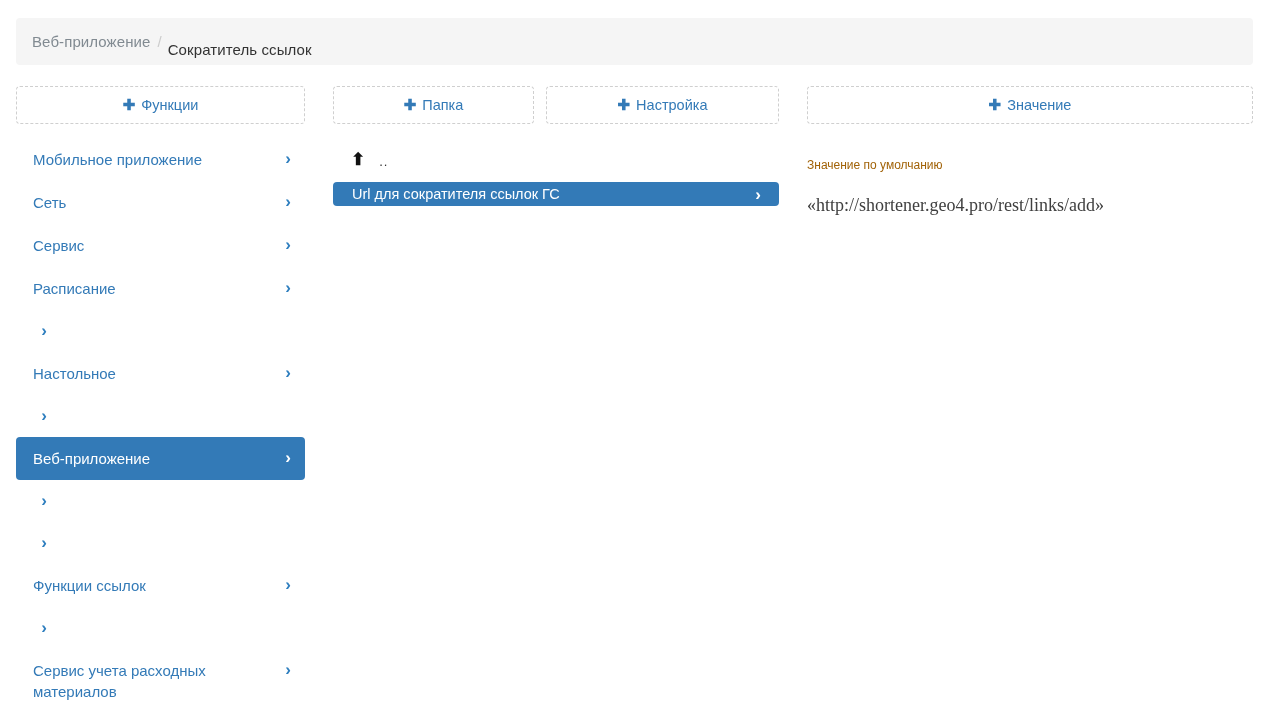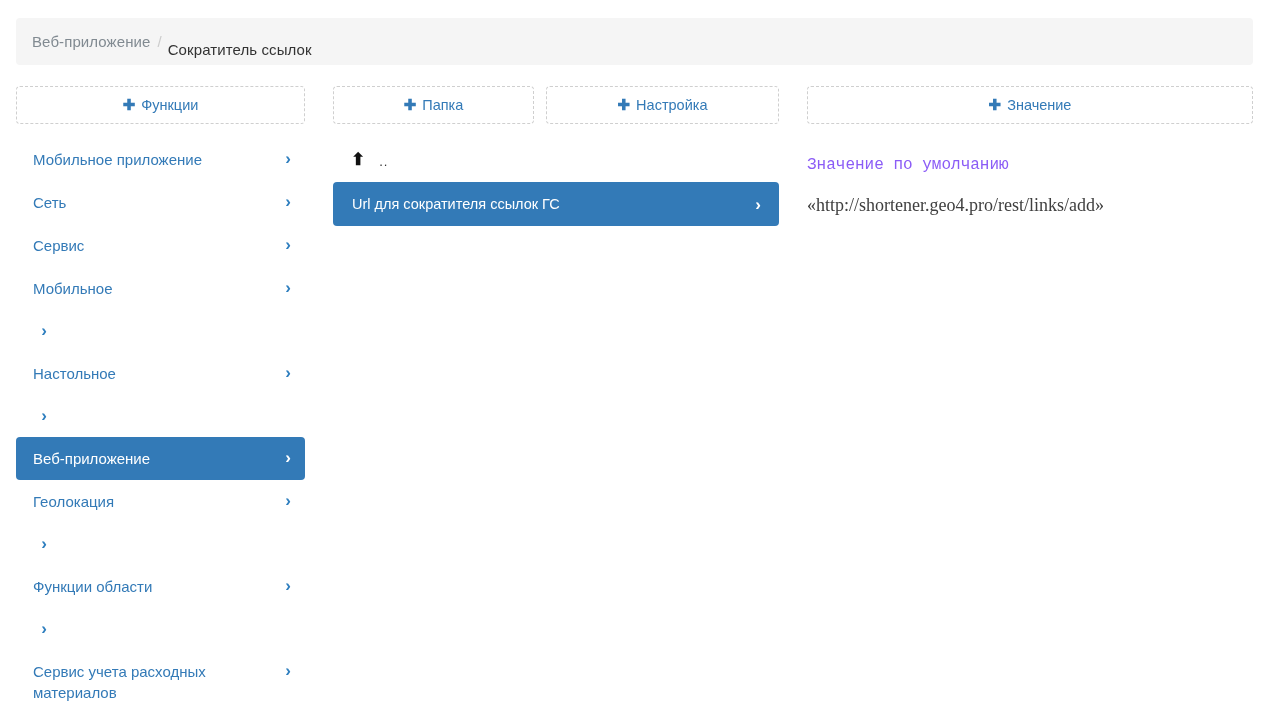--- a/index.html
+++ b/index.html
@@ -139,21 +139,21 @@
     font-size: 13px;
     letter-spacing: 1px;
     position: relative;
     top: 2px;
   }
   .mid-item {
     margin-top: 9px;
     display: flex;
     align-items: center;
     justify-content: space-between;
-    height: 44px;
+    height: 24px;
     padding: 0 18px 0 19px;
     border-radius: 4px;
     background: #337ab7;
     color: #ffffff;
     font-size: 14.5px;
     cursor: pointer;
   }
   .mid-item .chev {
     color: #ffffff;
     font-size: 17px;
@@ -162,24 +162,23 @@
   }
 
   
   .rightcol {
     position: absolute;
     left: 807px;
     top: 156px;
     width: 446px;
   }
   .val-label {
-    color: #8b5cf6;
-    font-size: 16px;
+    color: #a16207;
+    font-size: 12px;
     line-height: 19px;
-    font-family: Liberation Mono, monospace;
   }
   .val-text {
     color: #404040;
     font-size: 18px;
     line-height: 24px;
     margin-top: 18px;
     word-break: break-all;
     font-family: Liberation Serif, serif;
   }
 </style>
@@ -218,46 +217,45 @@
       </div>
       <div class="side-item">
         <span class="label">Сеть</span>
         <span class="chev">›</span>
       </div>
       <div class="side-item">
         <span class="label">Сервис</span>
         <span class="chev">›</span>
       </div>
       <div class="side-item">
-        <span class="label">Мобильное</span>
+        <span class="label">Расписание</span>
         <span class="chev">›</span>
       </div>
       <div class="side-item">
         <span class="chev">›</span>
       </div>
       <div class="side-item">
         <span class="label">Настольное</span>
         <span class="chev">›</span>
       </div>
       <div class="side-item">
         <span class="chev">›</span>
       </div>
       <div class="side-item selected">
         <span class="label">Веб-приложение</span>
         <span class="chev">›</span>
       </div>
       <div class="side-item">
-        <span class="label">Геолокация</span>
-        <span class="chev">›</span>
-      </div>
-      <div class="side-item">
-        <span class="chev">›</span>
-      </div>
-      <div class="side-item">
-        <span class="label">Функции области</span>
+        <span class="chev">›</span>
+      </div>
+      <div class="side-item">
+        <span class="chev">›</span>
+      </div>
+      <div class="side-item">
+        <span class="label">Функции ссылок</span>
         <span class="chev">›</span>
       </div>
       <div class="side-item">
         <span class="chev">›</span>
       </div>
       <div class="side-item">
         <span class="label">Сервис учета расходных материалов</span>
         <span class="chev">›</span>
       </div>
     </div>

